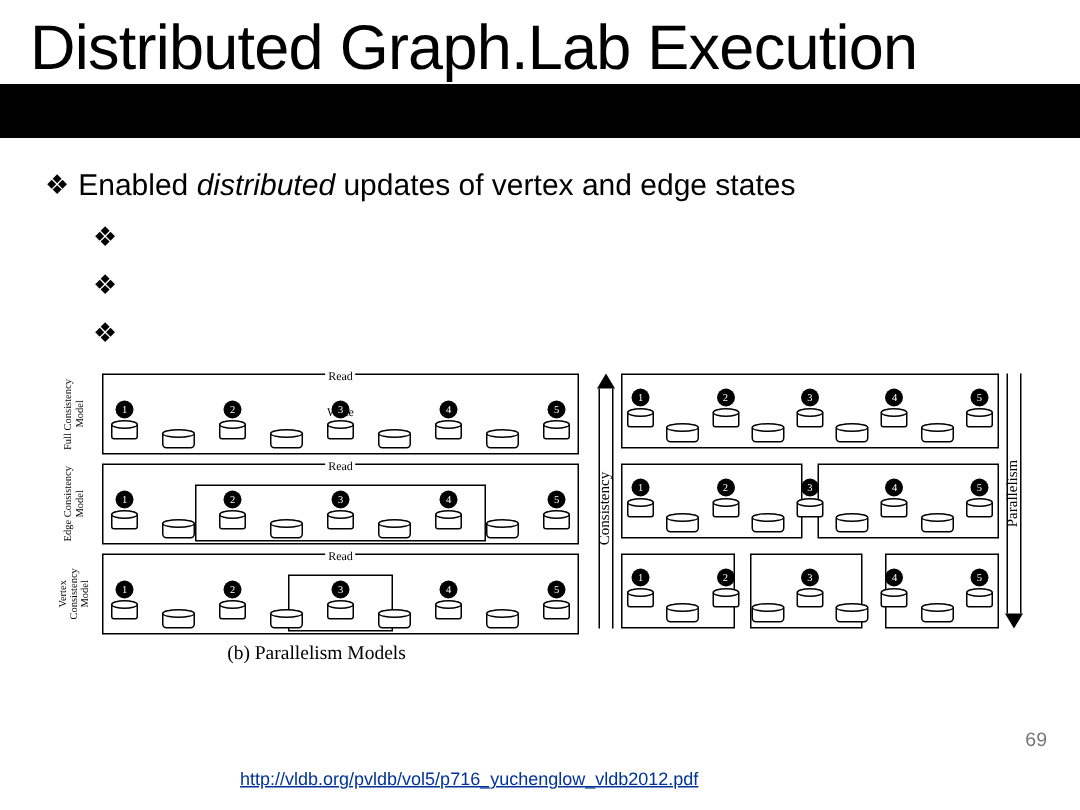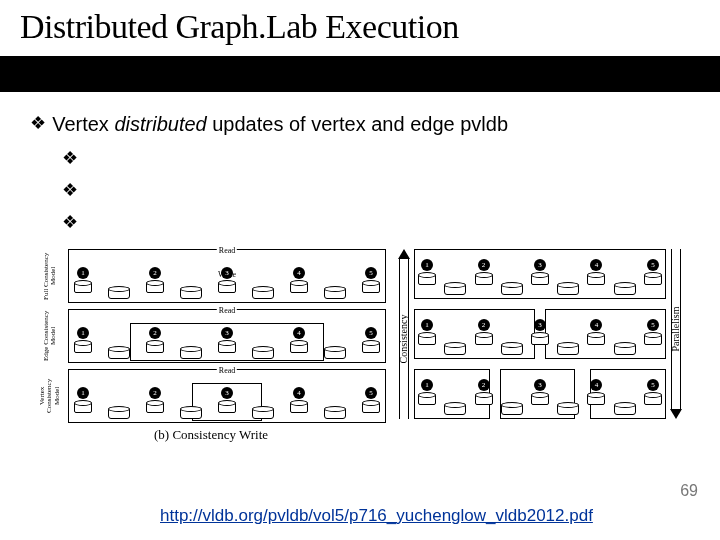--- a/index.html
+++ b/index.html
@@ -12,25 +12,24 @@
     overflow: hidden;
   }
   .title-region {
     height: 84px;
     position: relative;
   }
   .title-text {
     position: absolute;
     top: 8px;
     left: 20px;
-    font-size: 34px;
+    font-size: 42px;
     color: #000;
     font-weight: 400;
     letter-spacing: -0.5px;
-    font-family: Liberation Serif, serif;
   }
   .title-band {
     position: absolute;
     top: 56px;
     left: 0;
     width: 720px;
     height: 36px;
     background: #000;
   }
   .content {
@@ -242,46 +241,46 @@
     top: 10px; left: 4px; right: 4px; height: 36px;
     display: flex;
     justify-content: space-between;
     gap: 4px;
   }
 
   .footer-link {
     position: absolute;
     bottom: 14px;
     left: 160px;
-    font-size: 17px;
+    font-size: 12px;
     color: #003399;
     text-decoration: underline;
     text-align: center;
   }
   .page-num {
     position: absolute;
     bottom: 40px;
     right: 22px;
-    font-size: 16px;
+    font-size: 13px;
     color: #777;
   }
 </style>
 </head>
 <body>
 
 <div class="title-region">
   <div class="title-text">Distributed Graph.Lab Execution</div>
   <div class="title-band"></div>
 </div>
 
 <div class="content">
   <div class="bullet-row">
     <span class="bullet-glyph">❖</span>
     <span>
-      <span>Vertex </span><span class="italic">distributed</span><span> updates of vertex and edge pvldb</span>
+      <span>Enabled </span><span class="italic">distributed</span><span> updates of vertex and edge states</span>
     </span>
   </div>
   <div class="sub-list">
     <div class="bullet-row">
       <span class="bullet-glyph">❖</span>
     </div>
     <div class="bullet-row">
       <span class="bullet-glyph">❖</span>
     </div>
     <div class="bullet-row">
@@ -397,21 +396,21 @@
                 </div>
               <div class="edge-can"></div>
               <div class="node-stack">
                   <div class="vnum">5</div>
                   <div class="can"></div>
                 </div>
             </div>
           </div>
         </div>
       </div>
-      <div class="panel-caption">(b) Consistency Write</div>
+      <div class="panel-caption">(b) Parallelism Models</div>
     </div>
 
     <div class="panel-c">
       <div class="panel-c-wrap">
         <div class="arrow-col">
           <div class="arrow-up"></div>
           <div class="arrow-shaft" style="position:relative;">
             <span class="arrow-text" style="position:absolute; top:50%; left:-2px; transform: translateY(-50%) rotate(180deg);">Consistency</span>
           </div>
         </div>

